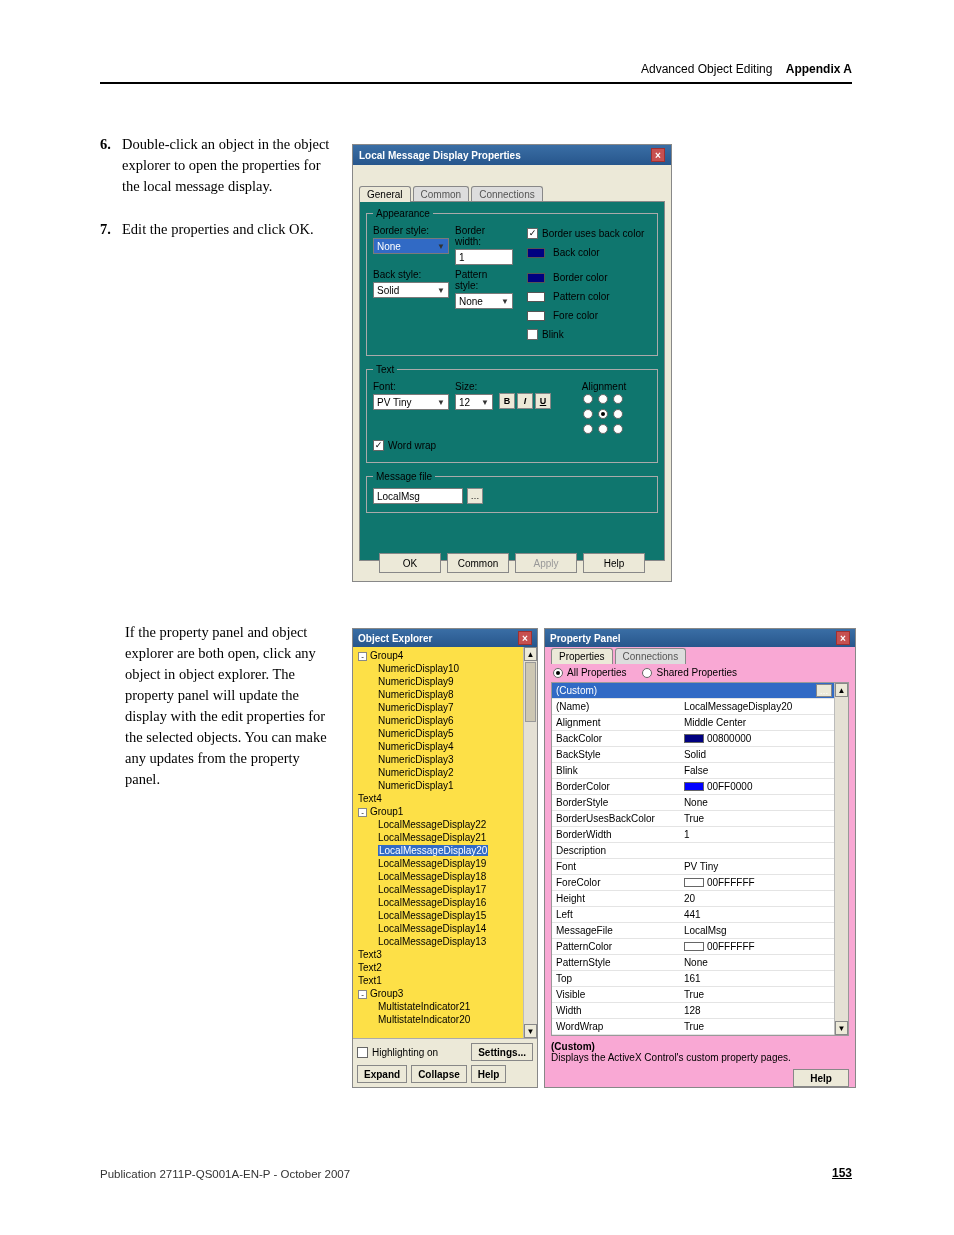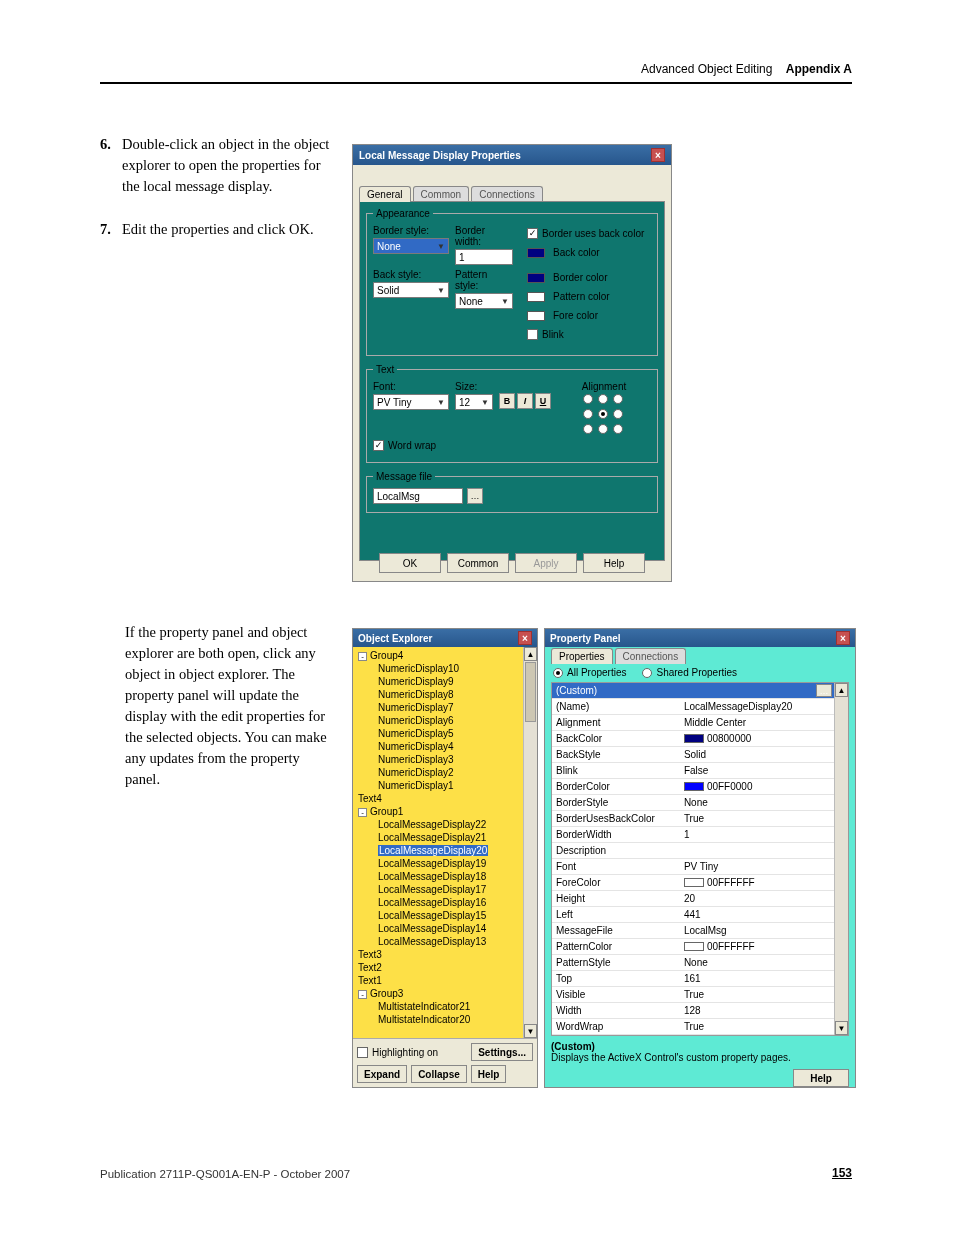--- a/index.html
+++ b/index.html
@@ -166,21 +166,21 @@
   .treewrap{ display:flex; flex:1; min-height:0;}
   .thumb{ background:#cdc7b3; border:1px solid #999; flex:1; margin:1px; max-height:60px;}
 
   
   .pp {
     position: absolute;
     top: 628px; left: 544px;
     width: 312px; height: 460px;
     font-family: Tahoma, Arial, sans-serif;
     font-size: 10px;
-    background: #5eead4;
+    background: #f9a8d4;
     border: 1px solid #888;
     display:flex; flex-direction:column;
   }
   .pp .objline { padding:3px 6px; }
   .pp .objline b { font-weight:bold; }
   .pp .pptabs { display:flex; padding: 0 6px; gap:2px; }
   .pp .filter { padding: 4px 8px; display:flex; gap:16px; align-items:flex-start; }
   .pp .filter .r { display:flex; align-items:center; gap:4px; }
   .propgrid { flex:1; margin: 0 6px; border:1px solid #999; background:#fff; display:flex; }
   .propcol { flex:1; overflow:hidden; }

